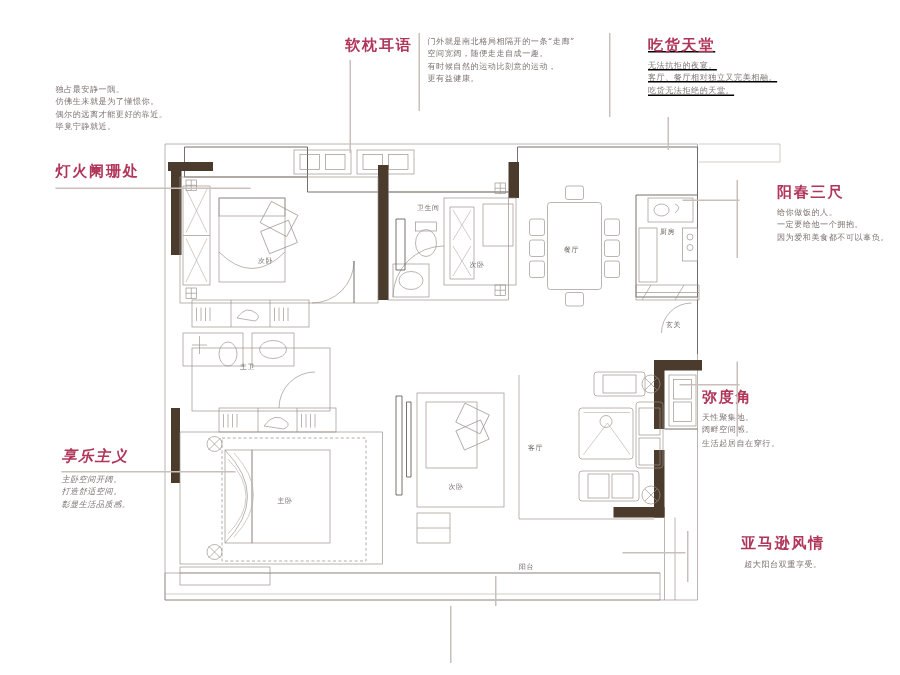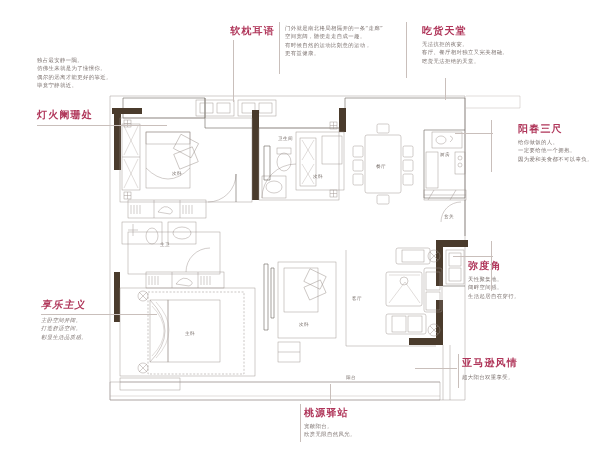--- a/index.html
+++ b/index.html
@@ -271,21 +271,21 @@
   </div>
   <div class="rule-v" style="left:279px;top:22px;height:52px;"></div>
   <div class="callout" style="left:285px;top:24px;width:112px;">
     <div class="body">门外就是南北格局相隔开的一条“走廊”
 空间宽阔，随便走走自成一趣。
 有时候自然的运动比刻意的运动，
 更有益健康。</div>
   </div>
   <div class="rule-v" style="left:233px;top:40px;height:62px;"></div>
 
-  <div class="callout" style="left:422px;top:24px;width:140px;">
+  <div class="callout" style="left:432px;top:24px;width:140px;text-decoration:underline;">
     <div class="ttl">吃货天堂</div>
     <div class="body" style="margin-top:3px;">无法抗拒的夜宴。
 客厅、餐厅相对独立又完美相融。
 吃货无法拒绝的天堂。</div>
   </div>
   <div class="rule-v" style="left:406px;top:22px;height:56px;"></div>
   <div class="rule-v" style="left:445px;top:78px;height:22px;"></div>
 
   <div class="callout" style="left:518px;top:122px;width:102px;">
     <div class="ttl">阳春三尺</div>
@@ -298,32 +298,27 @@
 
   <div class="callout" style="left:468px;top:243px;width:102px;margin-top:16px;">
     <div class="ttl">弥度角</div>
     <div class="body" style="margin-top:3px;">天性聚集地。
 阔畔空间感。
 生活起居自在穿行。</div>
   </div>
   <div class="rule-v" style="left:491px;top:241px;height:50px;"></div>
   <div class="rule-h" style="left:453px;top:256px;width:40px;"></div>
 
-  <div class="callout" style="left:462px;top:356px;width:120px;">
+  <div class="callout" style="left:462px;top:356px;width:120px;text-align:center;">
     <div class="ttl">亚马逊风情</div>
     <div class="body" style="margin-top:4px;">超大阳台双重享受。</div>
   </div>
   <div class="rule-v" style="left:458px;top:354px;height:34px;"></div>
   <div class="rule-h" style="left:415px;top:368px;width:42px;"></div>
 
-  <div class="callout" style="left:304px;top:406px;width:120px;">
-    <div class="ttl">桃源驿站</div>
-    <div class="body" style="margin-top:3px;">宽敞阳台。
-欣赏无限自然风光。</div>
-  </div>
   <div class="rule-v" style="left:300px;top:404px;height:38px;"></div>
   <div class="rule-v" style="left:330px;top:384px;height:20px;"></div>
 
   <div class="callout" style="left:41px;top:298px;width:112px;font-style:italic;">
     <div class="ttl">享乐主义</div>
     <div class="body" style="margin-top:5px;">主卧空间开阔。
 打造舒适空间。
 彰显生活品质感。</div>
   </div>
   <div class="rule-h" style="left:41px;top:314px;width:116px;"></div>

